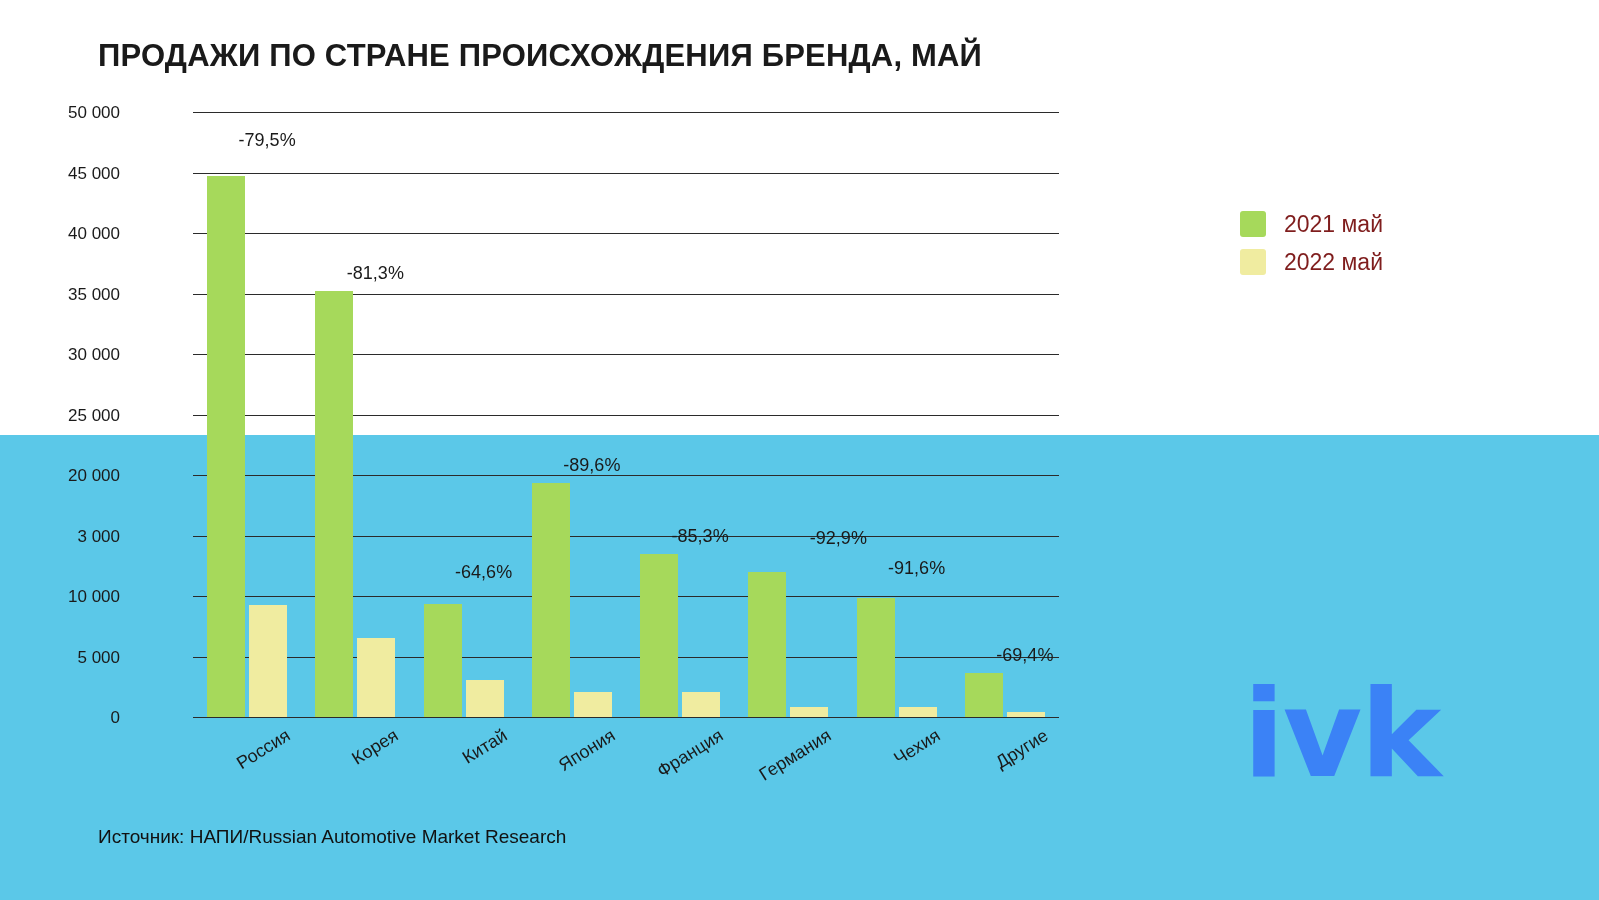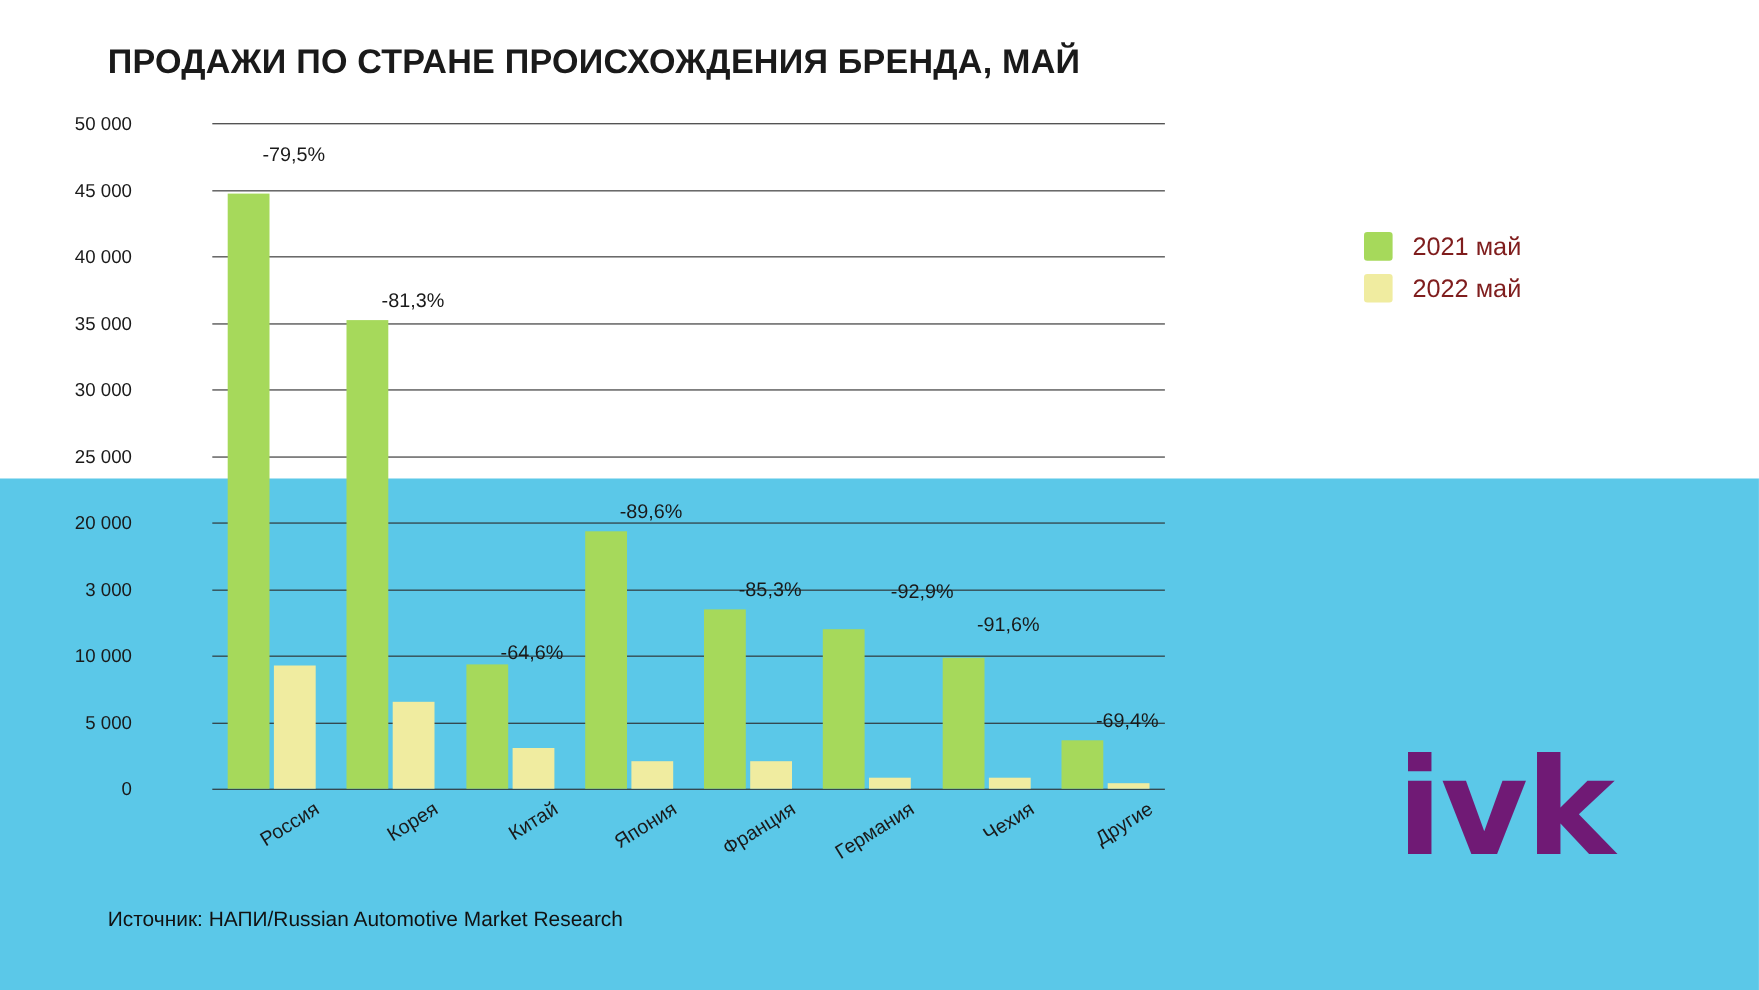--- a/index.html
+++ b/index.html
@@ -131,22 +131,22 @@
     left: 98px; top: 826px;
     font-size: 19px;
     color: #111;
   }
 
   
   #logo {
     position: absolute;
     left: 1243px; top: 680px;
     width: 250px;
-    text-align: center;
-    color: #701a75;
+    text-align: left;
+    color: #3b82f6;
   }
   #logo-mark {
     font-size: 122px;
     line-height: 108px;
     font-weight: bold;
     letter-spacing: -2px;
     font-family: "DejaVu Sans", sans-serif;
   }
   #logo-sub {
     margin-top: 12px;
@@ -197,21 +197,21 @@
     <div class="barlabel" style="left: 74.125px; top: 18px;">-79,5%</div>
     <div class="group" style="left: 122.375px; width: 80px;">
       <div class="bar s0" style="height: 425.92px; background: rgb(166, 217, 91);"></div>
       <div class="bar s1" style="height: 79.255px; background: rgb(240, 236, 160);"></div>
     </div>
     <div class="barlabel" style="left: 182.375px; top: 151.08px;">-81,3%</div>
     <div class="group" style="left: 230.625px; width: 80px;">
       <div class="bar s0" style="height: 112.53px; background: rgb(166, 217, 91);"></div>
       <div class="bar s1" style="height: 37.51px; background: rgb(240, 236, 160);"></div>
     </div>
-    <div class="barlabel" style="left: 290.625px; top: 471px; text-align: center;">-64,6%</div>
+    <div class="barlabel" style="left: 290.625px; top: 450px; text-align: center;">-64,6%</div>
     <div class="group" style="left: 338.875px; width: 80px;">
       <div class="bar s0" style="height: 233.53px; background: rgb(166, 217, 91);"></div>
       <div class="bar s1" style="height: 24.805px; background: rgb(240, 236, 160);"></div>
     </div>
     <div class="barlabel" style="left: 398.875px; top: 343.47px;">-89,6%</div>
     <div class="group" style="left: 447.125px; width: 80px;">
       <div class="bar s0" style="height: 163.35px; background: rgb(166, 217, 91);"></div>
       <div class="bar s1" style="height: 24.805px; background: rgb(240, 236, 160);"></div>
     </div>
     <div class="barlabel" style="left: 507.125px; top: 413.65px;">-85,3%</div>

